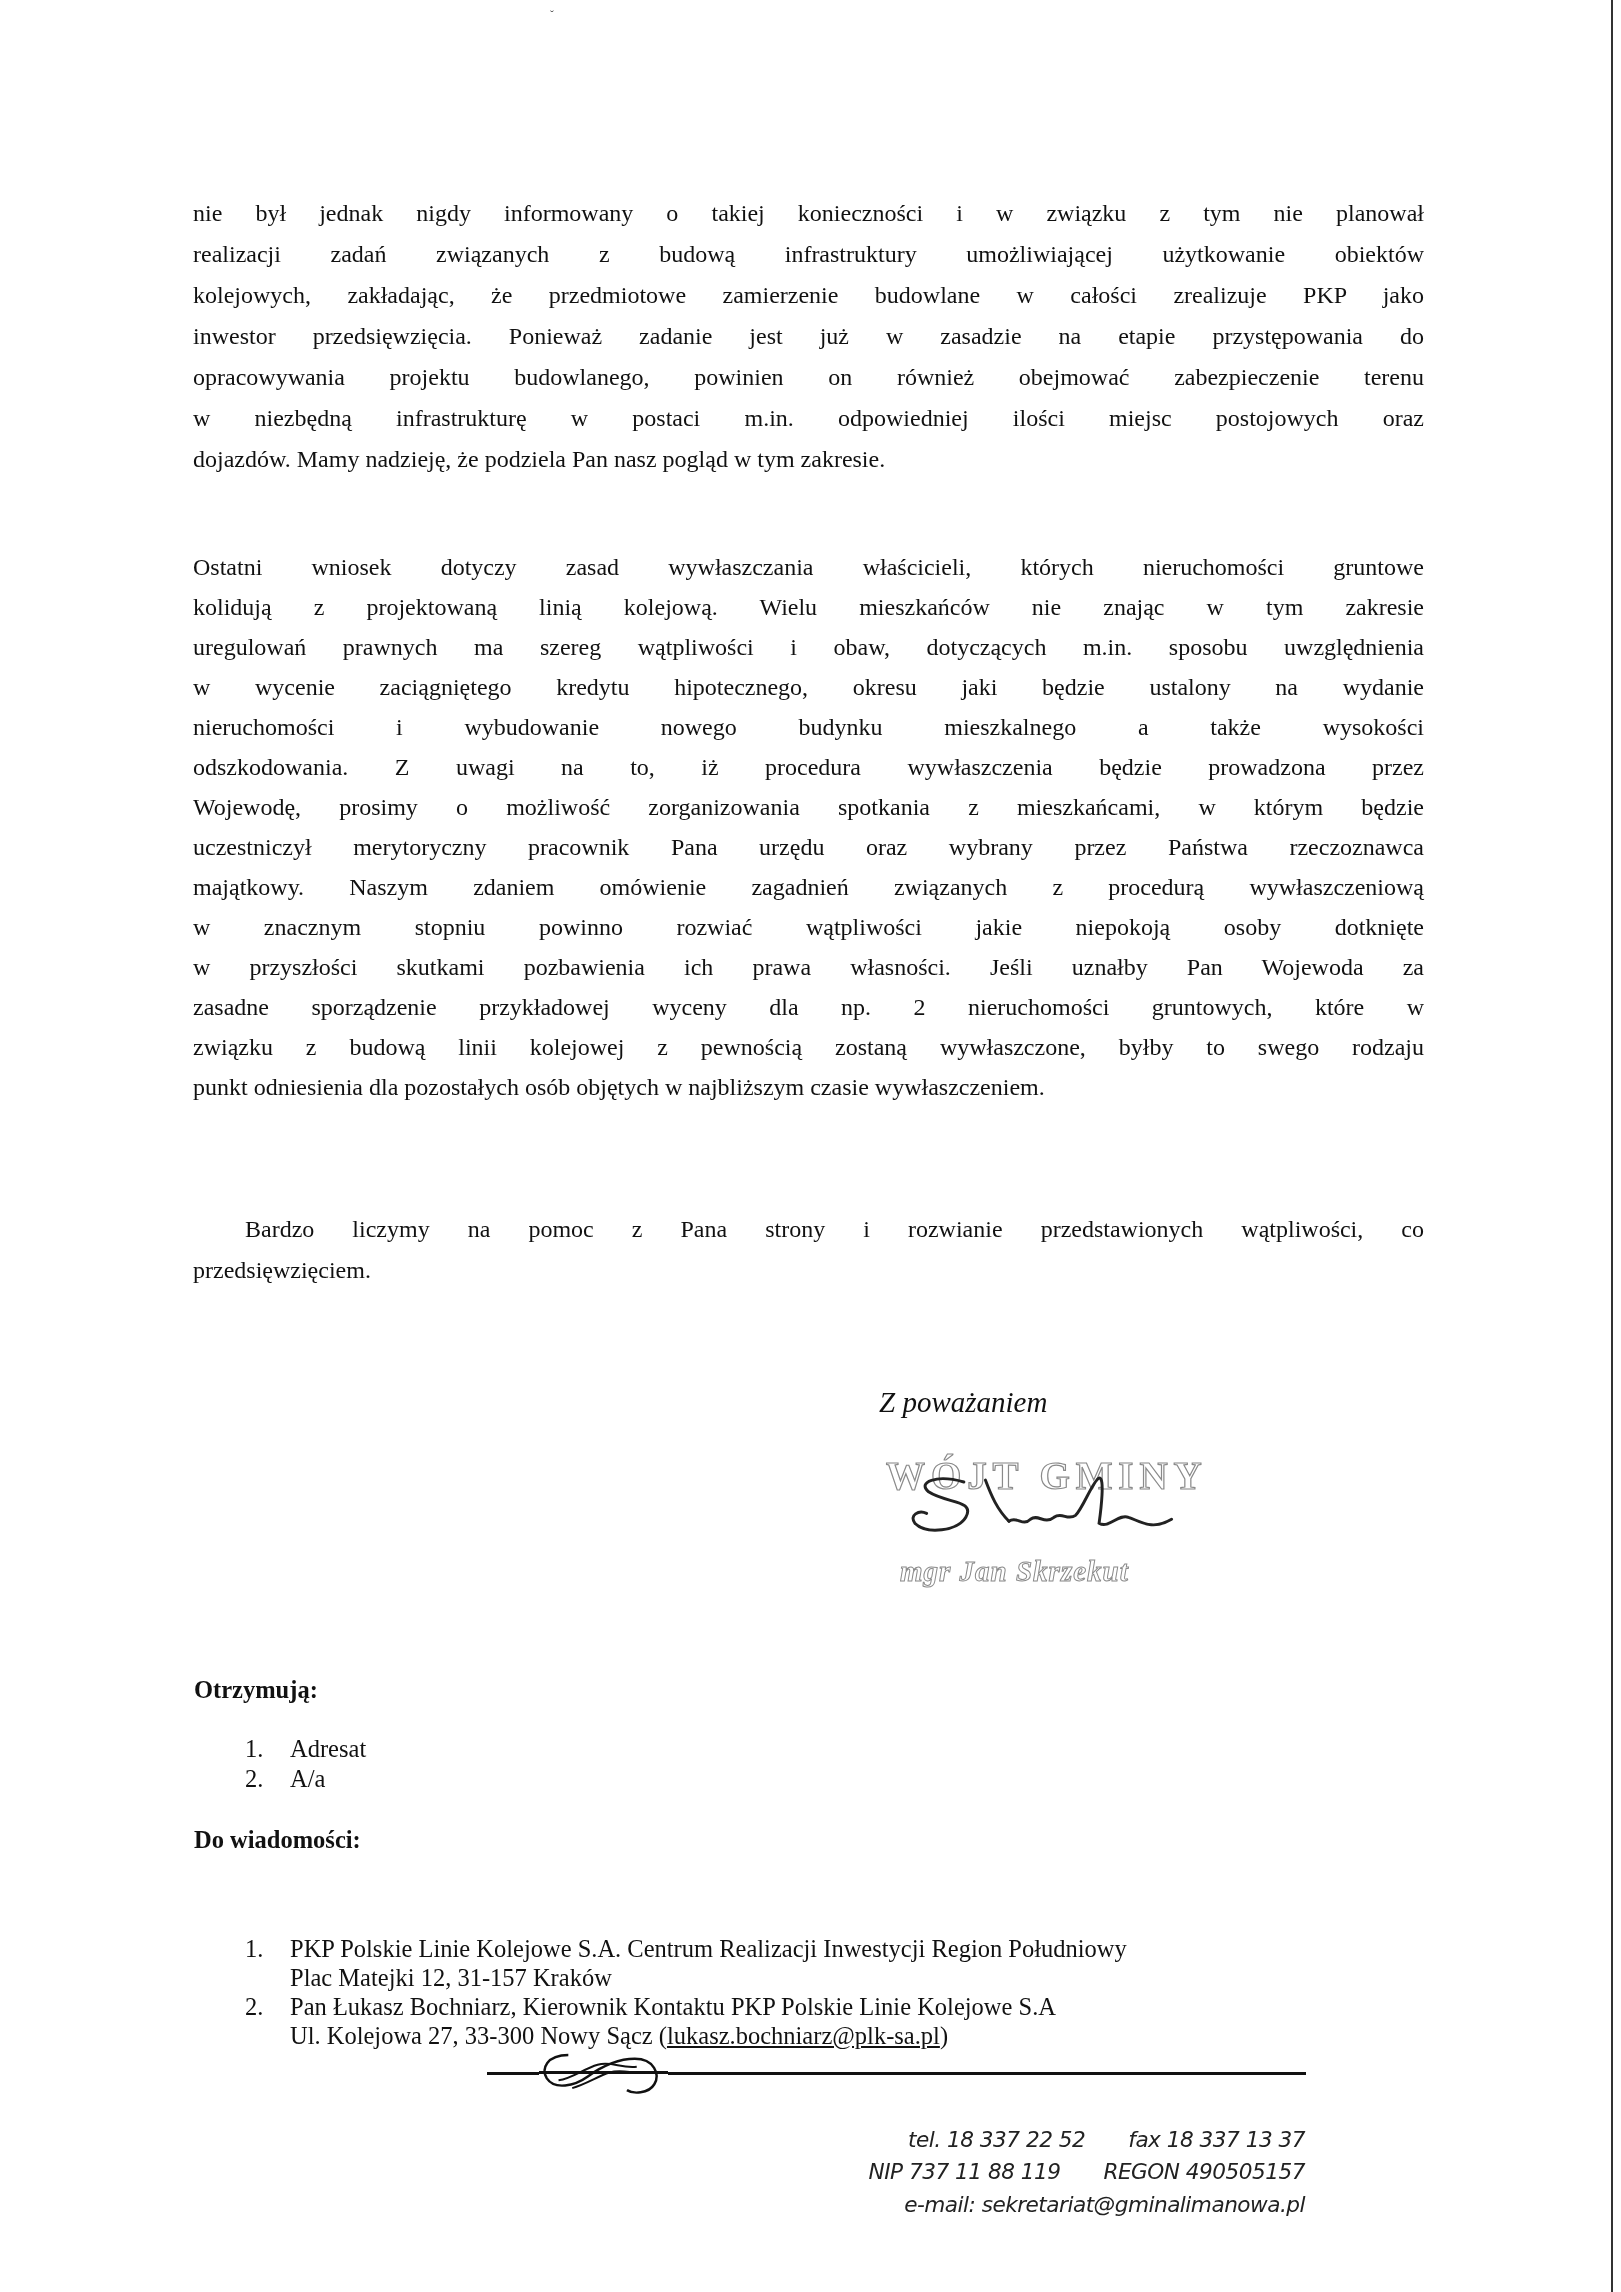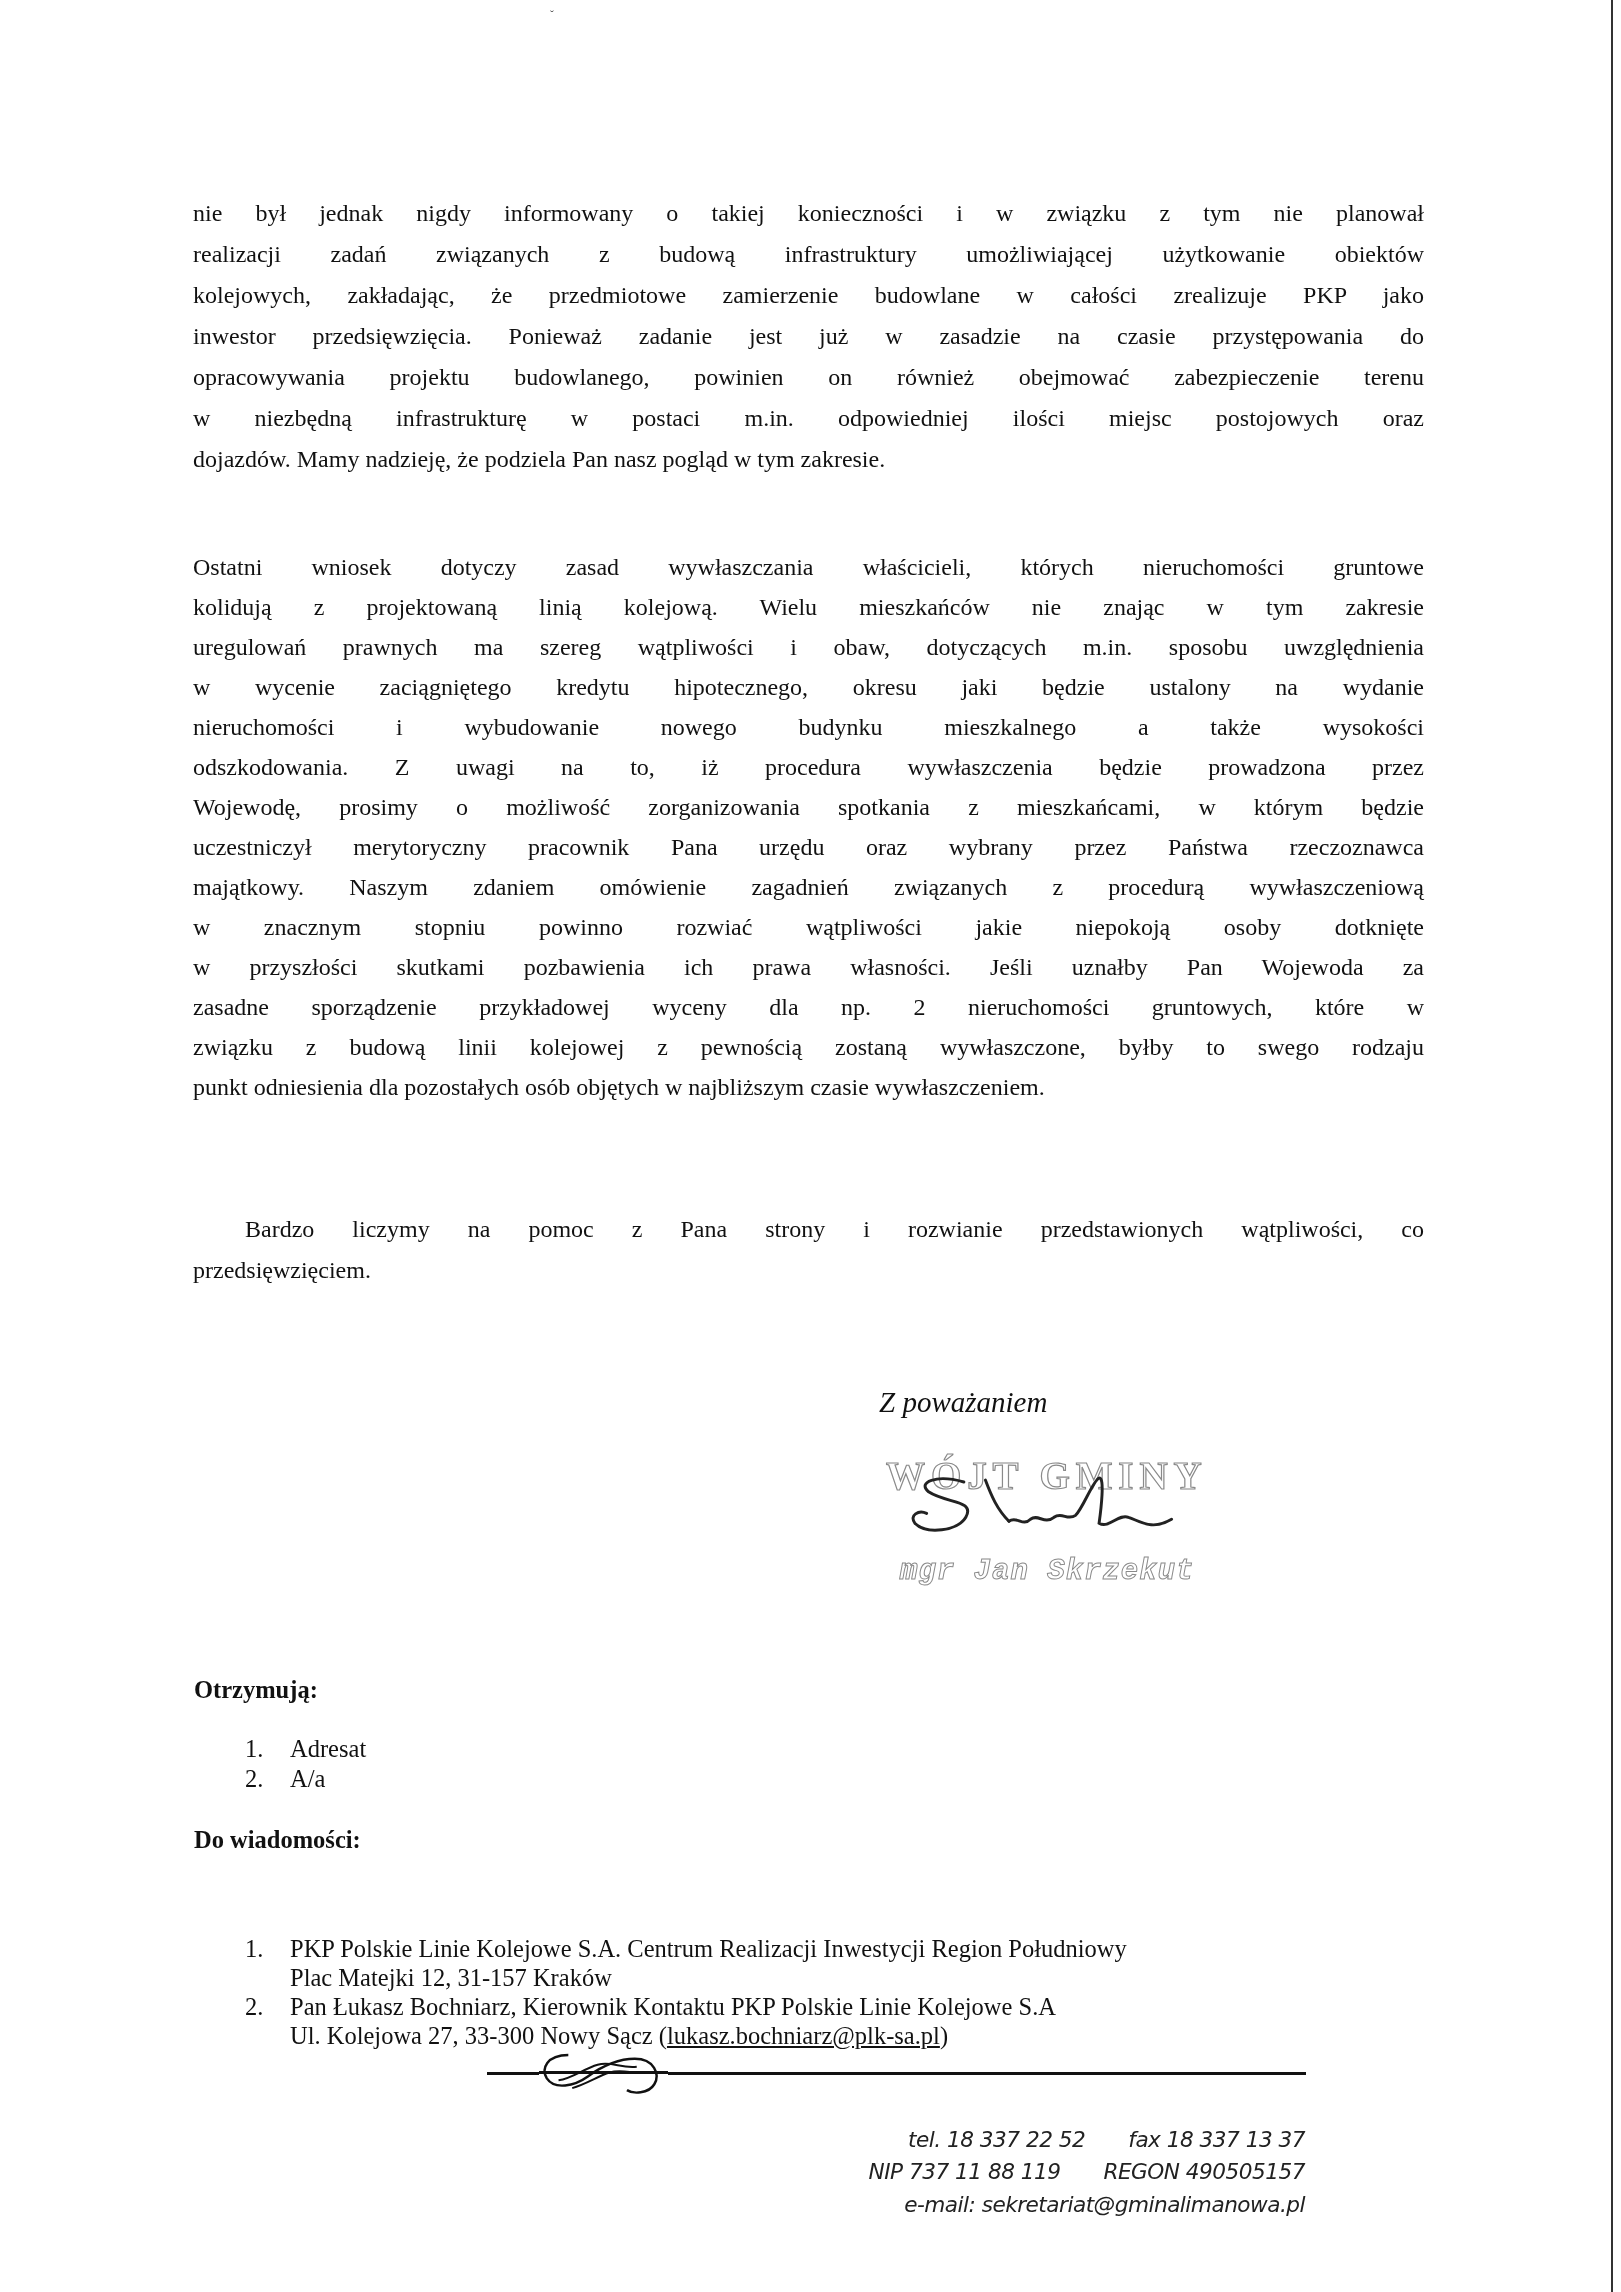--- a/index.html
+++ b/index.html
@@ -12,21 +12,21 @@
   .para { position: absolute; left: 193px; width: 1231px; font-size: 24px; line-height: 41px; text-align: justify; text-align-last: left; margin: 0; }
   .para .line { display: block; text-align: justify; text-align-last: justify; white-space: nowrap; }
   .para .line.last { text-align-last: left; }
   .p1 { top: 193px; }
   .p2 { top: 547px; line-height: 40px; }
   .p3 { top: 1209px; }
   .indent { padding-left: 52px; }
 
   .closing { position: absolute; left: 879px; top: 1386px; font-size: 29px; font-style: italic; }
   .stamp-title { position: absolute; left: 886px; top: 1453px; font-family: "Liberation Serif", "DejaVu Serif", serif; font-size: 39px; letter-spacing: 5.9px; color: transparent; -webkit-text-stroke: 1.2px #8a8a8a; font-weight: bold; }
-  .stamp-name { position: absolute; left: 900px; top: 1555px; font-family: Liberation Mono, monospace; font-size: 29px; font-style: italic; font-weight: bold; color: transparent; -webkit-text-stroke: 1px #8a8a8a; letter-spacing: 1px; text-align: right; }
+  .stamp-name { position: absolute; left: 900px; top: 1555px; font-family: Liberation Serif, serif; font-size: 29px; font-style: italic; font-weight: bold; color: transparent; -webkit-text-stroke: 1px #8a8a8a; letter-spacing: 1px; text-align: right; }
   .signature { position: absolute; left: 907px; top: 1470px; width: 294px; height: 74px; }
 
   .small { font-size: 24.5px; line-height: 30px; }
   .label { position: absolute; left: 194px; font-weight: bold; }
   .recipients-title { top: 1675px; }
   .cc-title { top: 1825px; }
   .list { position: absolute; left: 245px; margin: 0; padding: 0; list-style: none; }
   .list li { position: relative; padding-left: 45px; }
   .list .num { position: absolute; left: 0; top: 0; }
   .recipients { top: 1734px; }
@@ -43,21 +43,21 @@
 <body>
 
 <div class="page">
   <div class="right-edge"></div>
   <div class="scan-mark">ˇ</div>
 
   <div class="para p1 serif">
     <span class="line">nie był jednak nigdy informowany o takiej konieczności i w związku z tym nie planował</span>
     <span class="line">realizacji zadań związanych z budową infrastruktury umożliwiającej użytkowanie obiektów</span>
     <span class="line">kolejowych, zakładając, że przedmiotowe zamierzenie budowlane w całości zrealizuje PKP jako</span>
-    <span class="line">inwestor przedsięwzięcia. Ponieważ zadanie jest już w zasadzie na czasie przystępowania do</span>
+    <span class="line">inwestor przedsięwzięcia. Ponieważ zadanie jest już w zasadzie na etapie przystępowania do</span>
     <span class="line">opracowywania projektu budowlanego, powinien on również obejmować zabezpieczenie terenu</span>
     <span class="line">w niezbędną infrastrukturę w postaci m.in. odpowiedniej ilości miejsc postojowych oraz</span>
     <span class="line last">dojazdów. Mamy nadzieję, że podziela Pan nasz pogląd w tym zakresie.</span>
   </div>
 
   <div class="para p2 serif">
     <span class="line">Ostatni wniosek dotyczy zasad wywłaszczania właścicieli, których nieruchomości gruntowe</span>
     <span class="line">kolidują z projektowaną linią kolejową. Wielu mieszkańców nie znając w tym zakresie</span>
     <span class="line">uregulowań prawnych ma szereg wątpliwości i obaw, dotyczących m.in. sposobu uwzględnienia</span>
     <span class="line">w wycenie zaciągniętego kredytu hipotecznego, okresu jaki będzie ustalony na wydanie</span>

